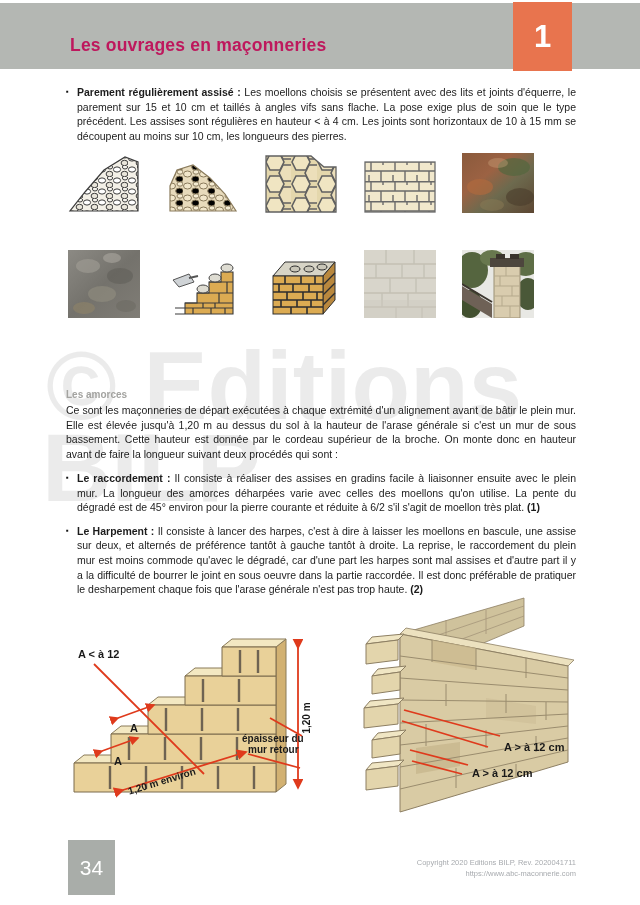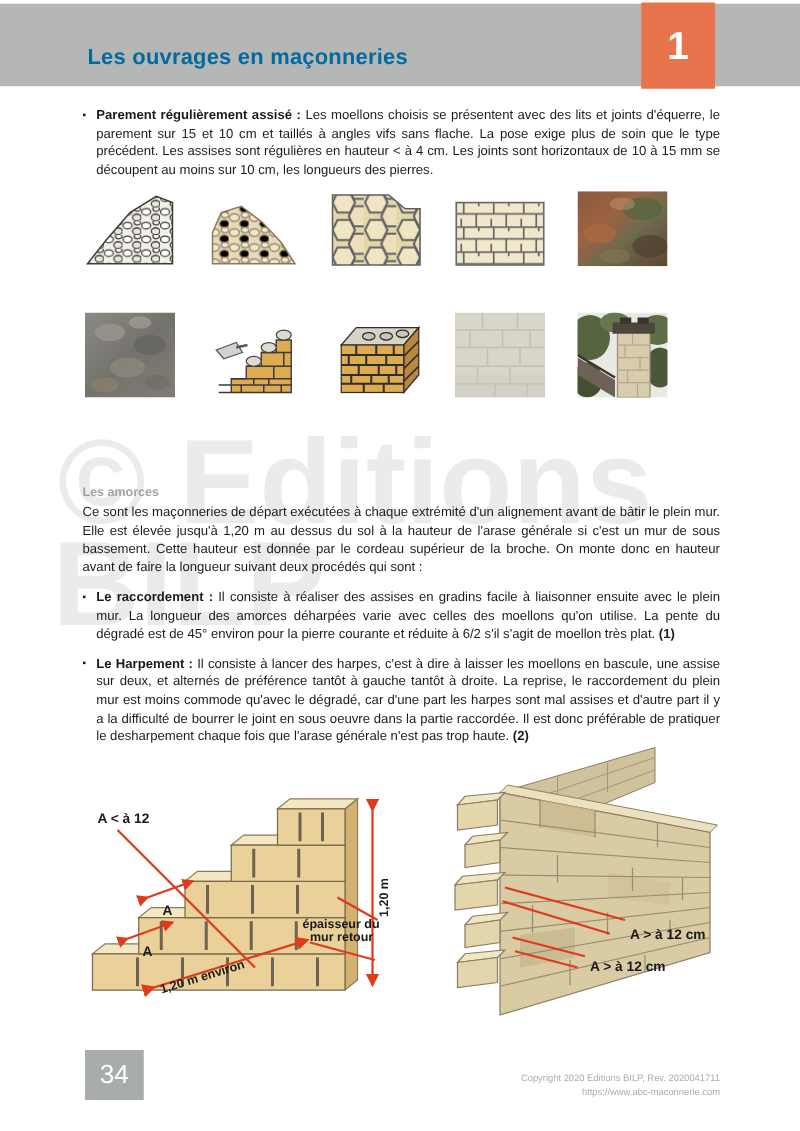--- a/index.html
+++ b/index.html
@@ -1,20 +1,20 @@
 <!DOCTYPE html>
 <html><head>
 <meta charset="utf-8">
 <style>
   html,body{margin:0;padding:0;background:#fff;}
   .page{position:relative;width:640px;height:905px;background:#ffffff;overflow:hidden;
         font-family:"Liberation Sans",sans-serif;color:#1c1c1c;}
   
   .band{position:absolute;left:0;top:3px;width:640px;height:66px;background:#b4b7b3;z-index:2;}
-  .page-title{position:absolute;left:70px;top:35px;font-size:17.5px;font-weight:bold;color:#0369a1;letter-spacing:.2px;}
+  .page-title{position:absolute;left:70px;top:35px;font-size:17.5px;font-weight:bold;color:#be185d;letter-spacing:.2px;}
   .chapter-box{position:absolute;left:513px;top:2px;width:59px;height:69px;background:#e8744e;z-index:3;
                display:flex;align-items:center;justify-content:center;}
   .chapter-box span{color:#fff;font-size:31px;font-weight:bold;}
   
   .wm{position:absolute;z-index:0;font-weight:bold;color:#8f8f8f;opacity:.17;white-space:nowrap;
       font-size:96px;line-height:1;pointer-events:none;}
   .wm1{left:46px;top:338px;}
   .wm2{left:42px;top:420px;}
   
   .txt{font-size:10.5px;line-height:14.6px;text-align:justify;color:#1c1c1c;}
@@ -34,21 +34,21 @@
   .article-label{color:#c94b2d;font-weight:bold;font-size:10.5px;}
   .section-title{color:#9d9d9d;font-weight:bold;font-size:18.5px;letter-spacing:.4px;margin-left:7px;}
   .subtitle{position:absolute;left:66px;top:389px;color:#a3a3a0;font-weight:bold;font-size:10px;z-index:1;}
   
   .fig{position:absolute;z-index:1;}
   .figL{left:58px;top:590px;width:265px;height:238px;}
   .figR{left:336px;top:578px;width:264px;height:246px;}
   .ann{font-size:11px;font-weight:bold;fill:#1a1a1a;font-family:"Liberation Sans",sans-serif;}
   .ann-s{font-size:10px;font-weight:bold;fill:#1a1a1a;font-family:"Liberation Sans",sans-serif;}
   
-  .pagenum{position:absolute;left:68px;top:840px;width:47px;height:40px;background:#a9ada9;z-index:1;
+  .pagenum{position:absolute;left:68px;top:840px;width:47px;height:55px;background:#a9ada9;z-index:1;
            display:flex;align-items:center;justify-content:center;color:#fff;font-size:21px;}
   .copyright{position:absolute;right:64px;top:858px;text-align:right;font-size:7.5px;line-height:10.5px;
              color:#a8abaf;z-index:1;margin-left:12px;}
 </style>
 </head>
 <body>
 
 <div class="page">
 
   <div class="wm wm2">BILP</div>

